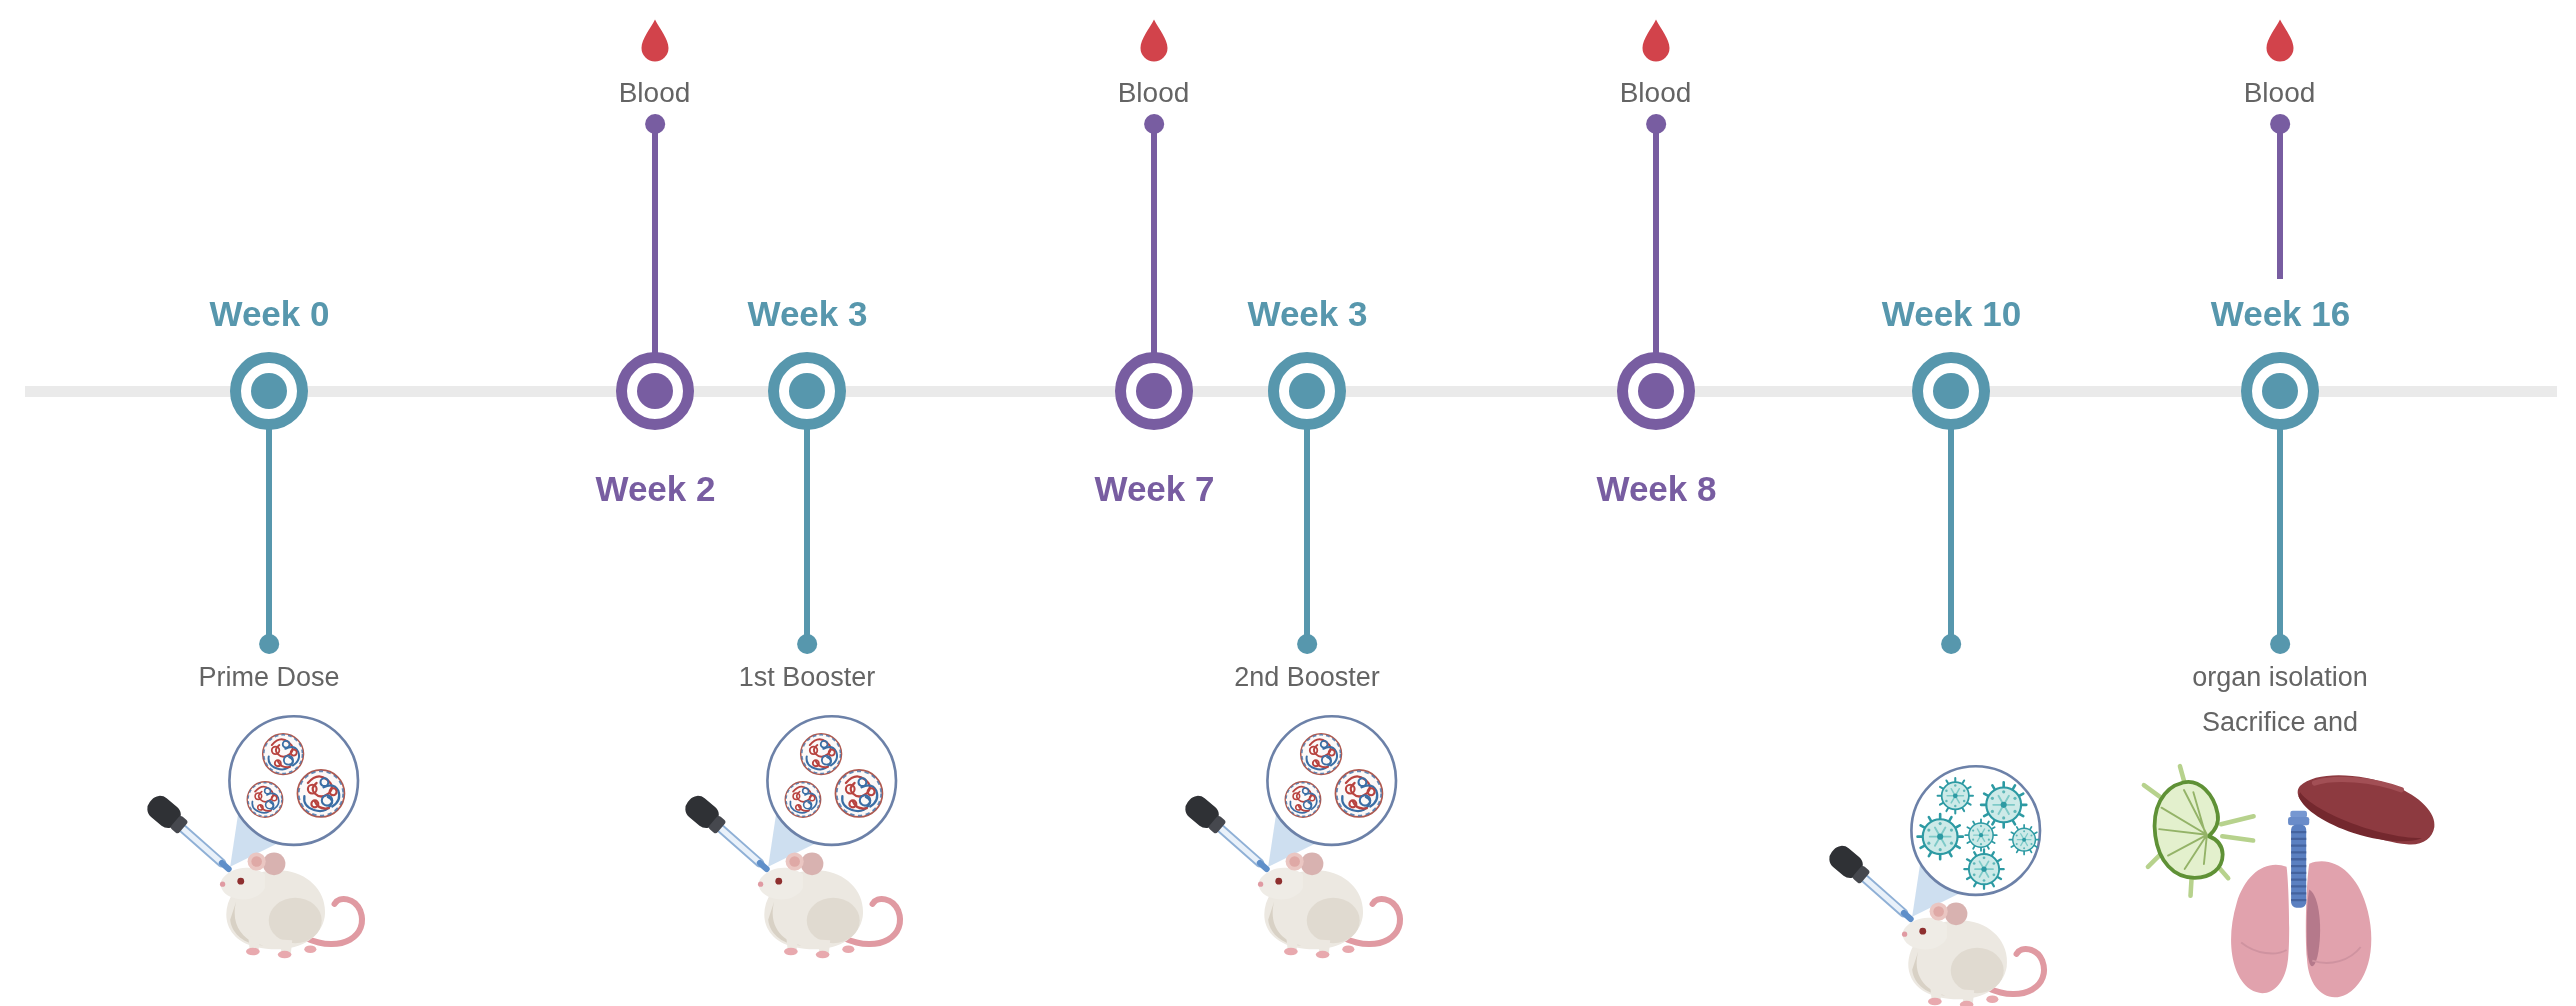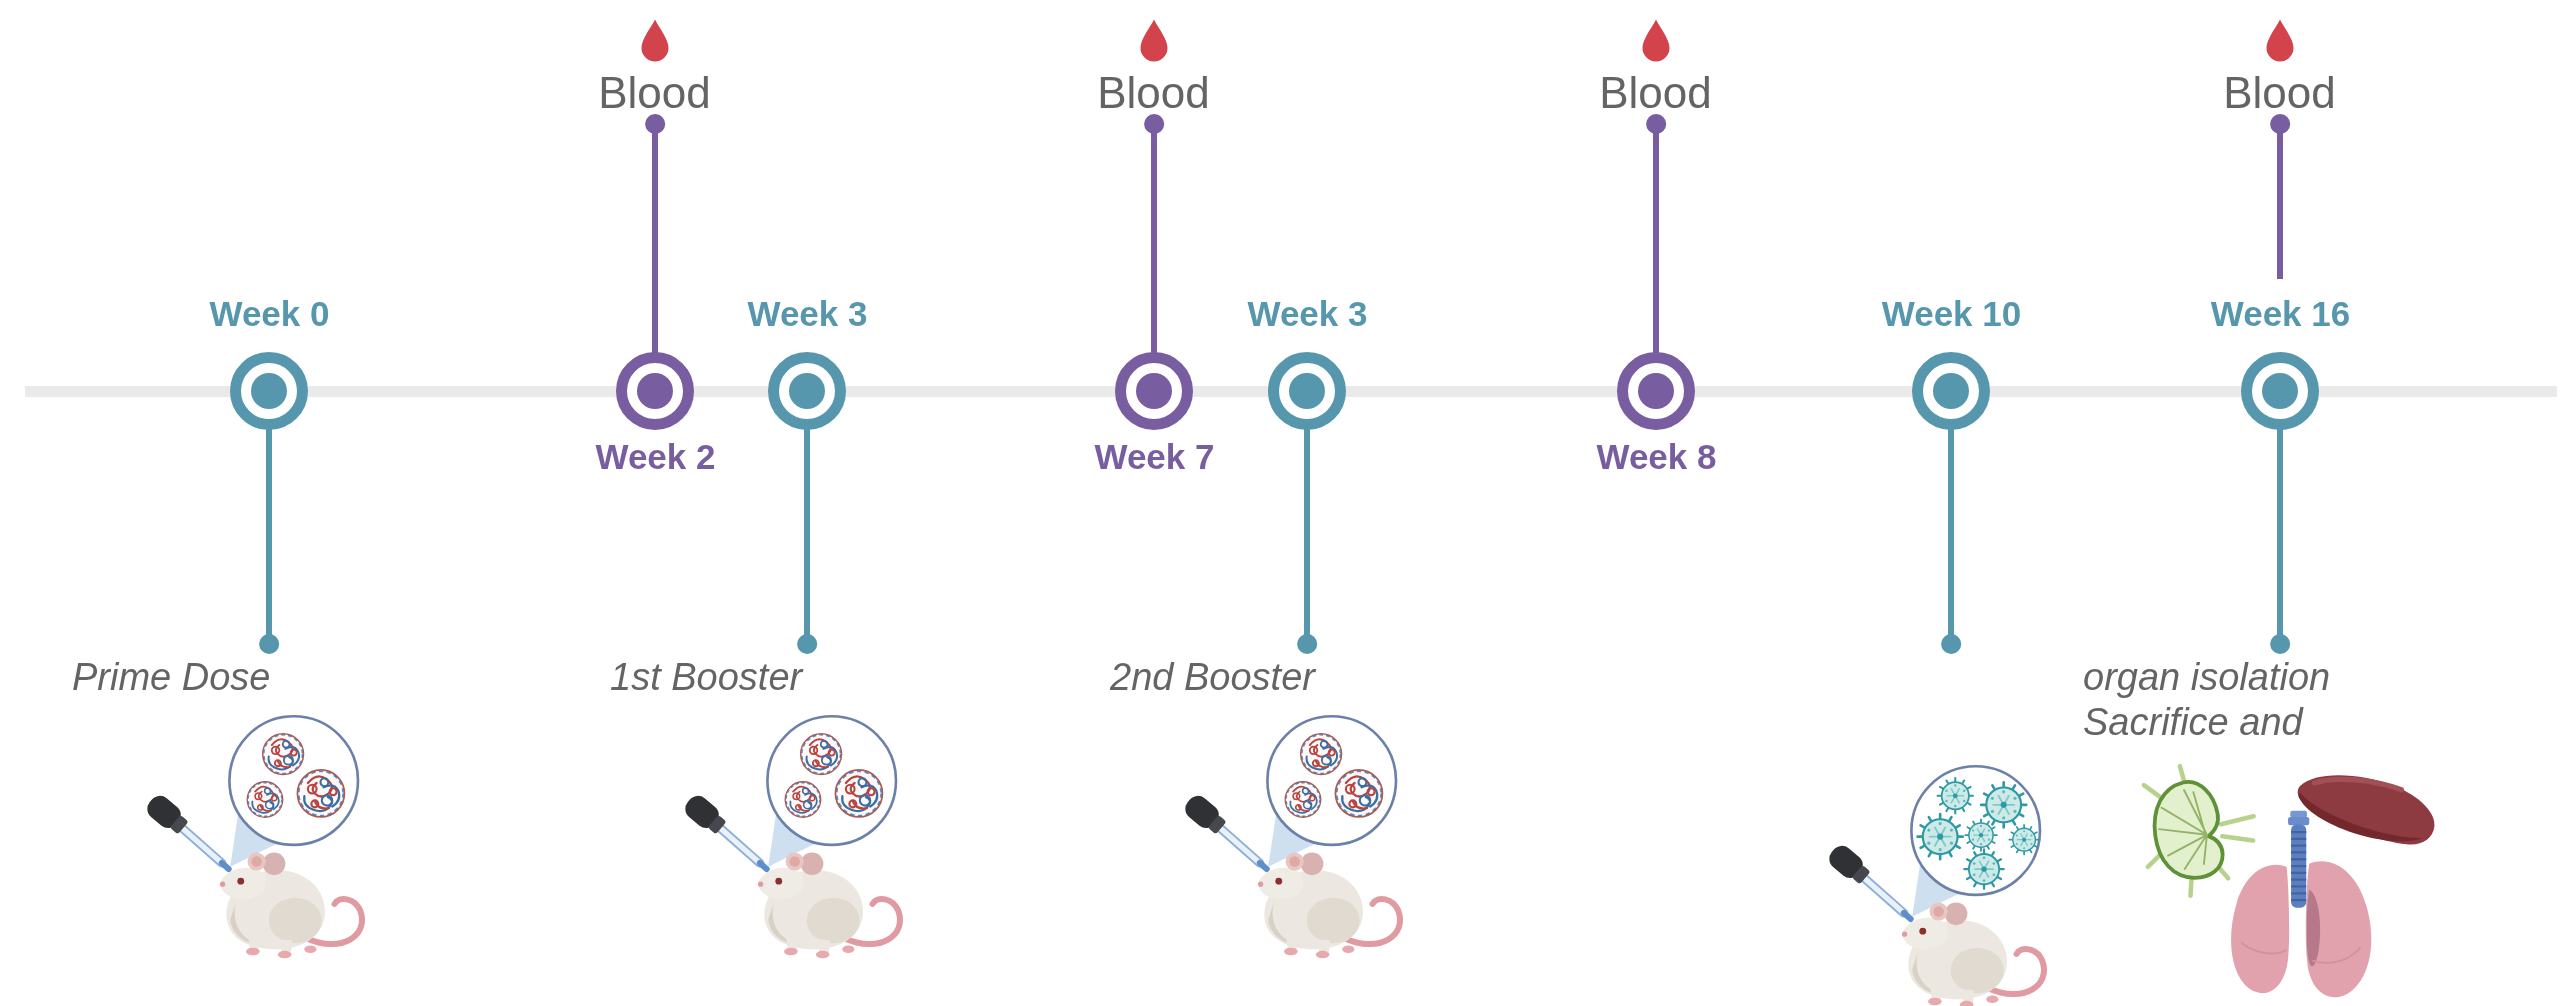--- a/index.html
+++ b/index.html
@@ -8,48 +8,48 @@
 
   .defs-svg{position:absolute;width:0;height:0;overflow:hidden;}
 
   .timeline-bar{position:absolute;left:25px;top:386px;width:2532px;height:11.4px;
     background:var(--timeline_gray,#eaeaea);z-index:1;}
 
   .event{position:absolute;top:0;width:0;z-index:2;}
 
   .blood-drop{position:absolute;top:18px;left:0;transform:translateX(-50%);}
   .blood-label{position:absolute;top:72px;left:-114px;width:227px;text-align:center;
-    font-size:44px;line-height:41px;color:var(--gray_text,#646464);}
+    font-size:28px;line-height:41px;color:var(--gray_text,#646464);}
 
   .vline{position:absolute;left:0;transform:translateX(-50%);width:6px;}
   .vline.purple{background:var(--purple,#785da1);}
   .vline.teal{background:var(--teal,#5797ad);}
 
   .line-dot{position:absolute;left:0;transform:translateX(-50%);width:19.7px;height:19.7px;border-radius:50%;}
   .line-dot.purple{background:var(--purple,#785da1);}
   .line-dot.teal{background:var(--teal,#5797ad);}
 
   .week-label{position:absolute;left:-151px;width:303px;text-align:center;
     font-weight:bold;font-size:35px;line-height:39px;}
   .week-label.above{top:294px;}
   .week-label.below{top:437px;}
   .week-label.teal{color:var(--teal,#5797ad);}
-  .week-label.purple{color:var(--purple,#785da1);}
+  .week-label.purple{color:var(--purple,#785da1);margin-top:32px;}
 
   .marker{position:absolute;top:352px;left:0;transform:translateX(-50%);
     width:56px;height:56px;border:11.4px solid;border-radius:50%;background:#fff;
     display:flex;align-items:center;justify-content:center;z-index:3;}
   .marker.teal{border-color:var(--teal,#5797ad);}
   .marker.purple{border-color:var(--purple,#785da1);}
   .marker-dot{width:36px;height:36px;border-radius:50%;}
   .marker-dot.teal{background:var(--teal,#5797ad);}
   .marker-dot.purple{background:var(--purple,#785da1);}
 
-  .event-label{position:absolute;top:655px;left:-197px;width:394px;text-align:left;
-    font-size:38px;line-height:45px;color:var(--gray_text,#646464);font-style:italic;}
+  .event-label{position:absolute;top:655px;left:-197px;width:394px;text-align:center;
+    font-size:27px;line-height:45px;color:var(--gray_text,#646464);}
 
   .illu{position:absolute;left:-166px;top:711px;width:333px;height:295px;}
   .illu.low{top:761px;}
 </style>
 </head>
 <body>
 
 <div class="canvas">
 
   <svg class="defs-svg" aria-hidden="true">

